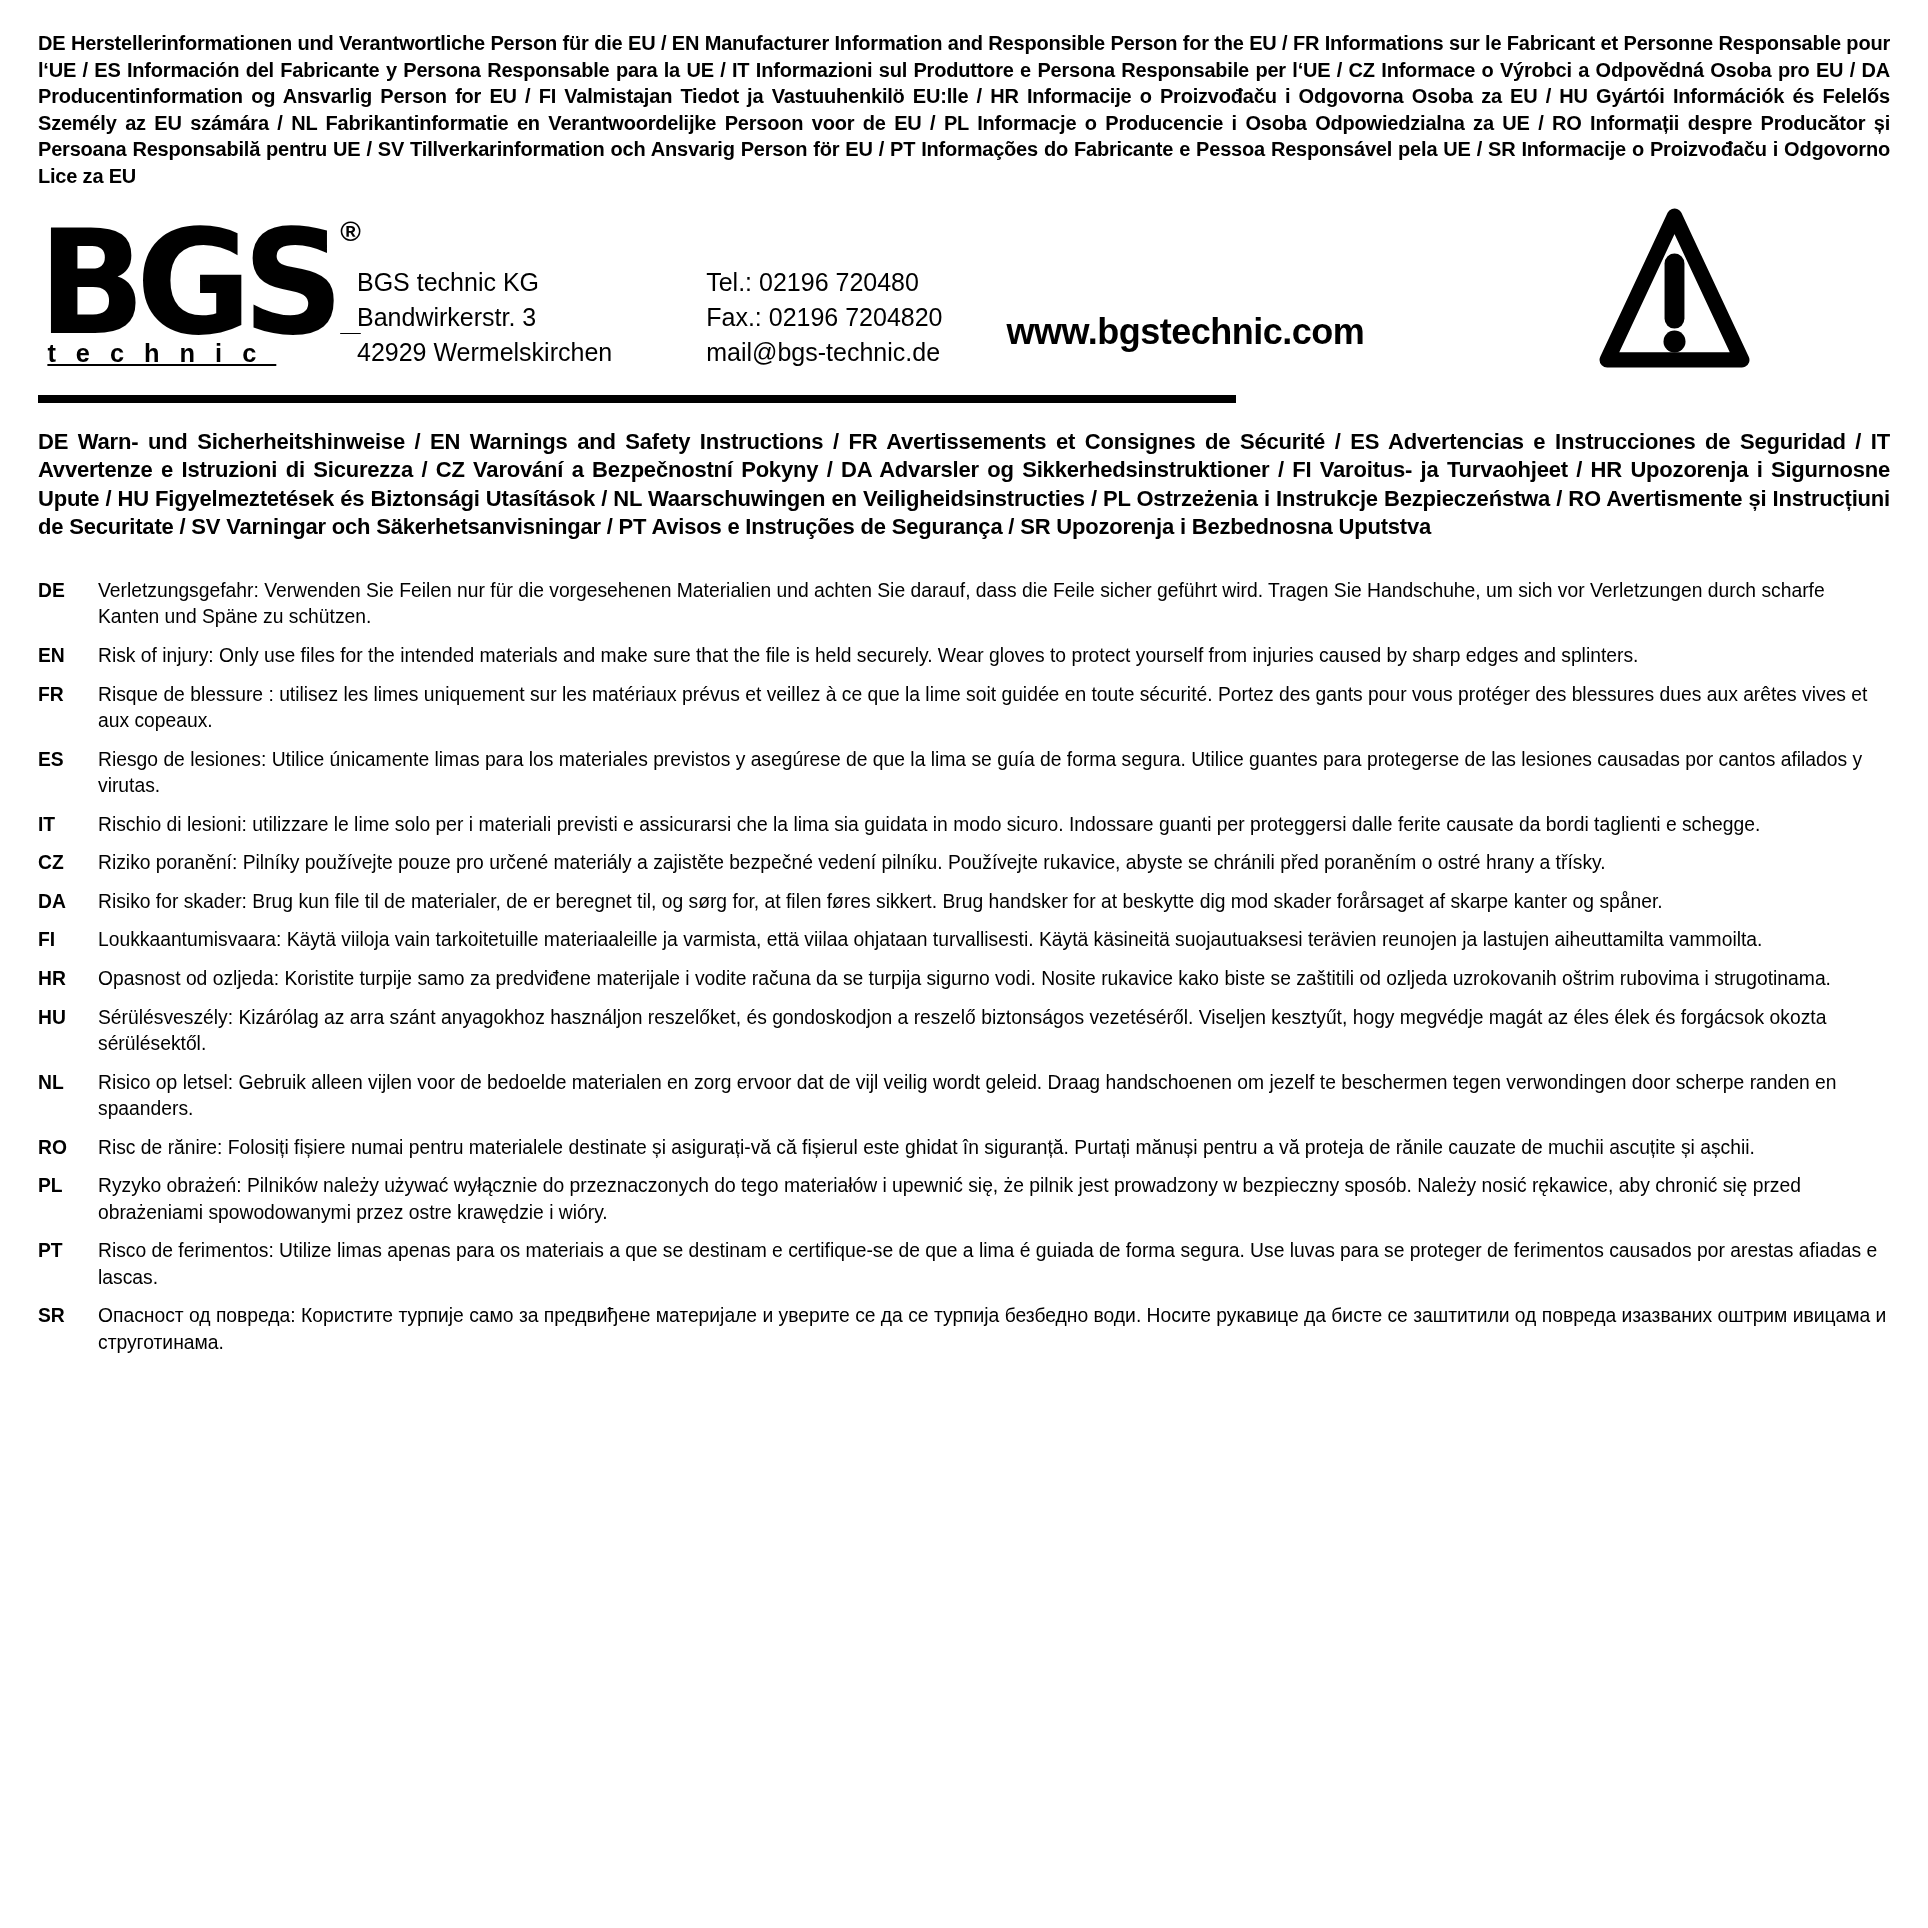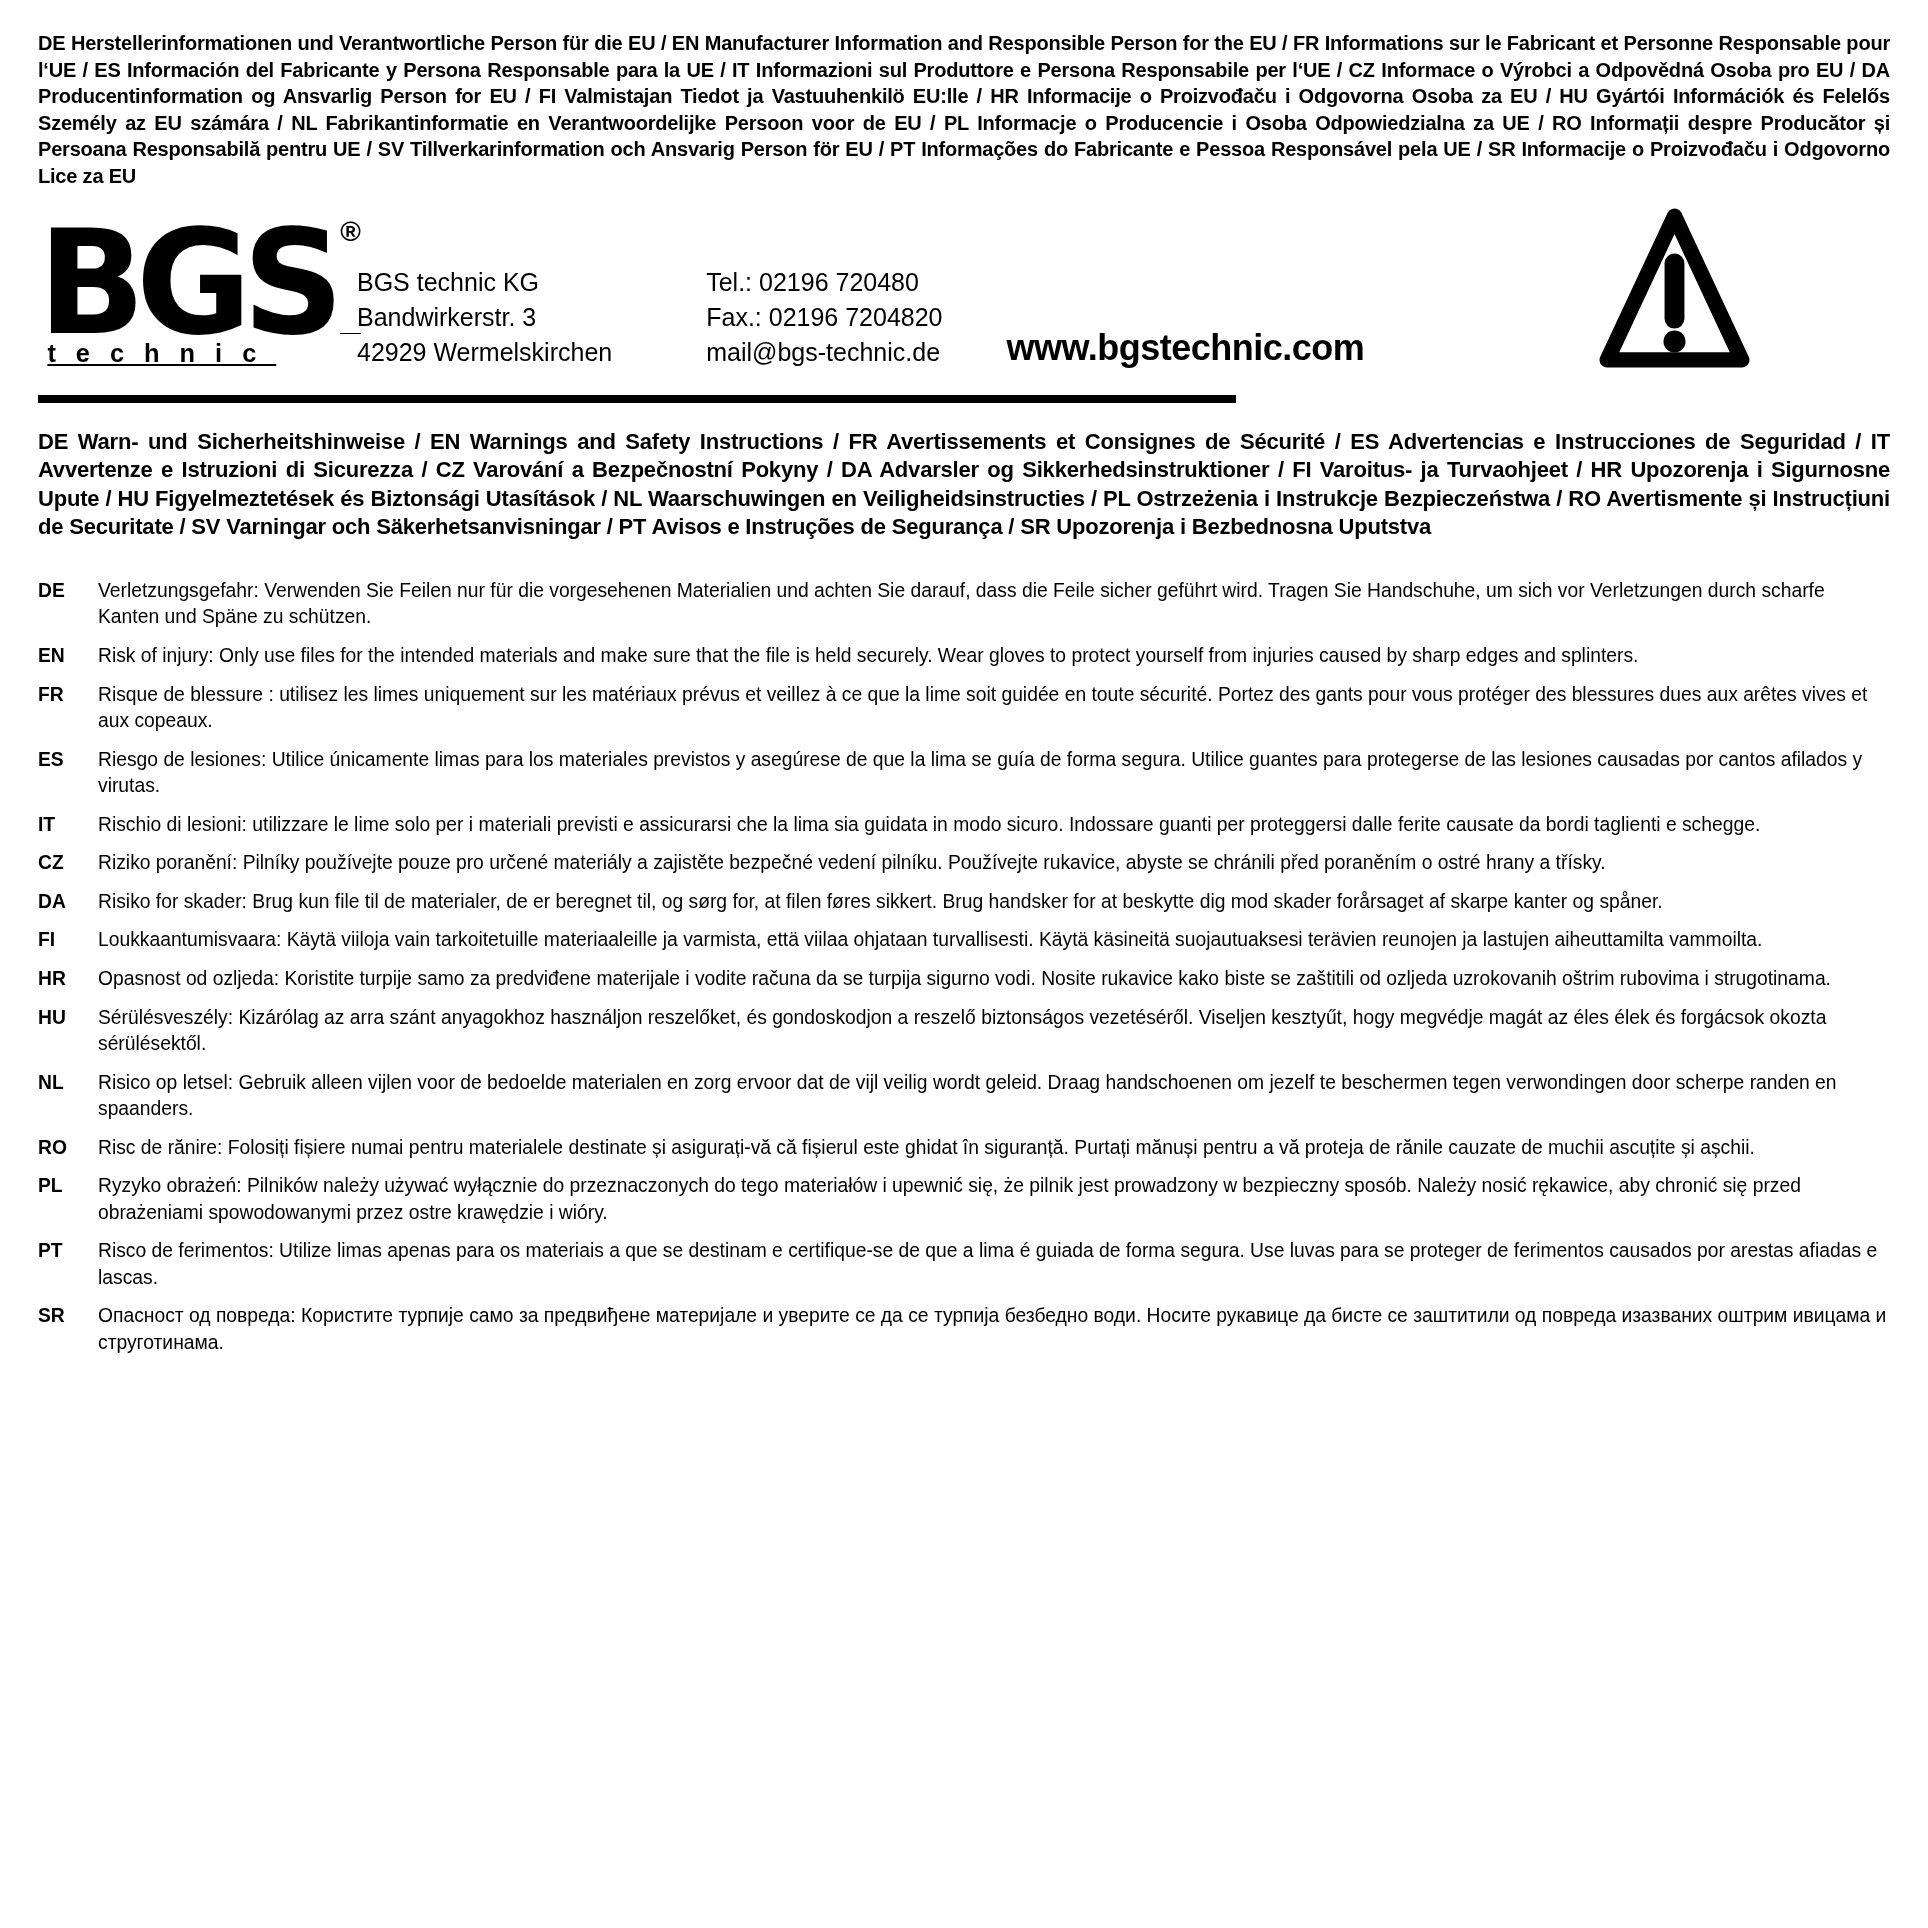--- a/index.html
+++ b/index.html
@@ -65,21 +65,21 @@
     white-space: nowrap;
   }
   .address { margin-left: 55px; }
   .contact { margin-left: 94px; }
   .website {
     font-weight: bold;
     font-size: 36px;
     letter-spacing: -0.5px;
     margin-left: 64px;
     align-self: flex-end;
-    margin-bottom: 13px;
+    margin-bottom: 29px;
     white-space: nowrap;
   }
   .triangle-wrap {
     margin-left: auto;
     margin-right: 139px;
     margin-top: -15px;
   }
   .rule {
     height: 8.5px;
     background: #000;

